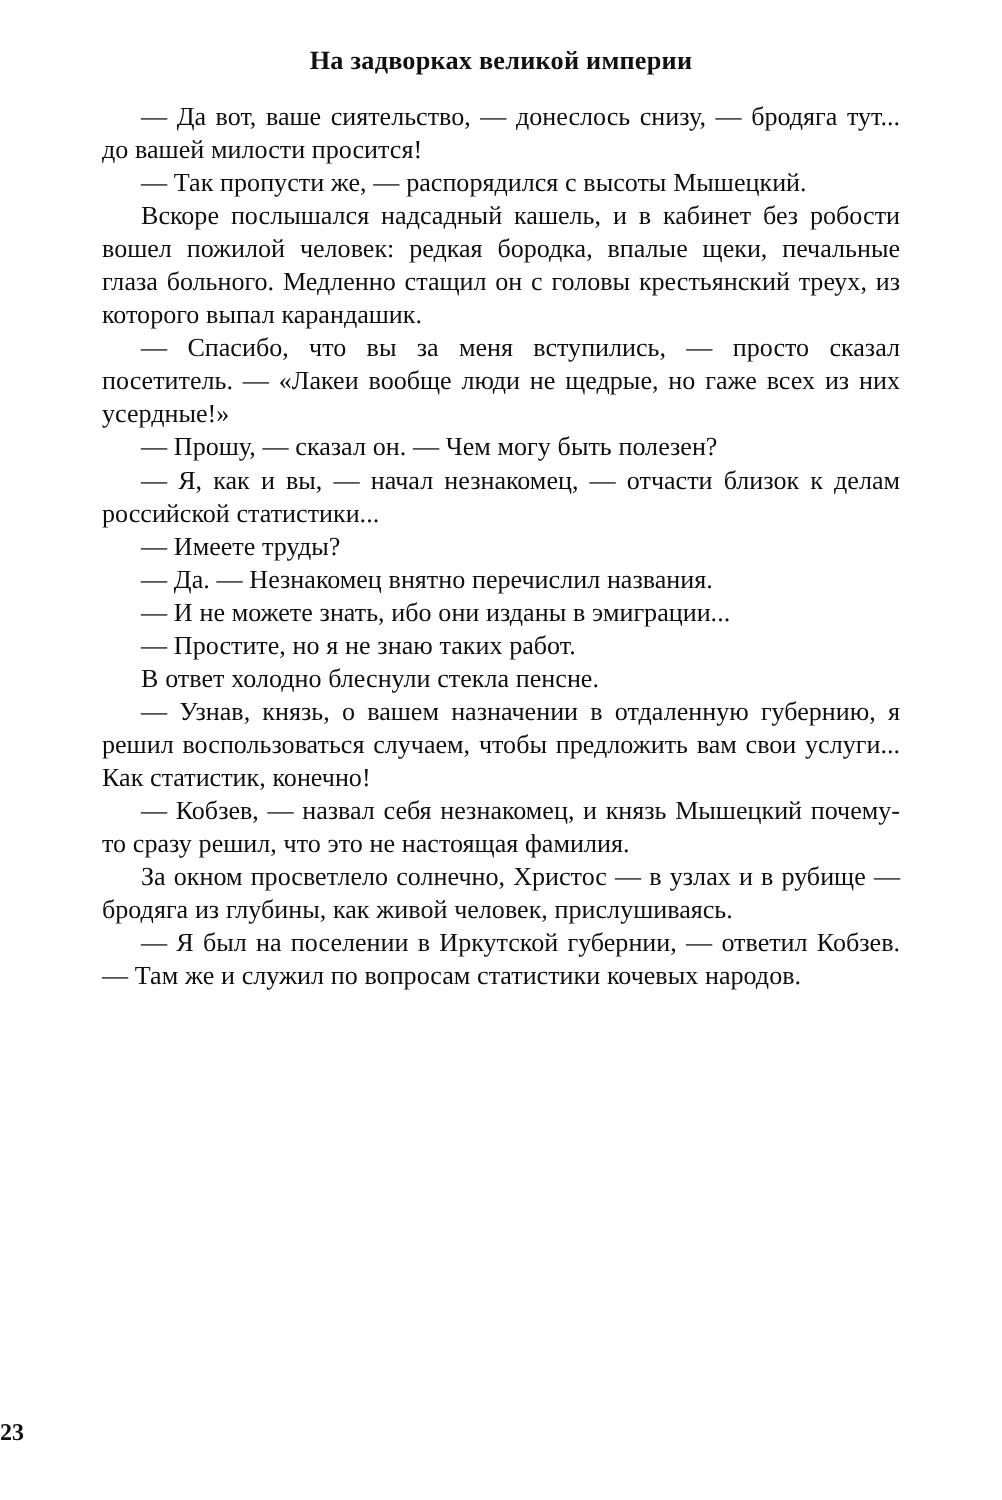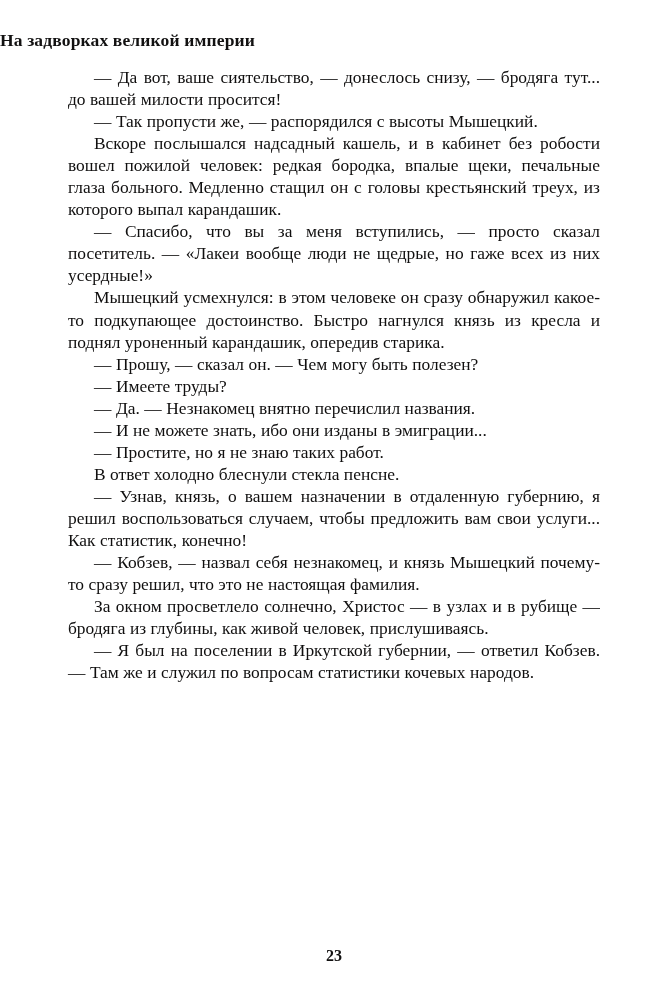--- a/index.html
+++ b/index.html
@@ -20,21 +20,21 @@
     color: #100f0f;
     -webkit-font-smoothing: antialiased;
   }
 
   
   .running-head {
     position: absolute;
     top: 30px;
     left: 0;
     width: 668px;
-    text-align: left;
+    text-align: center;
     font-family: "Liberation Serif", "DejaVu Serif", serif;
     font-weight: bold;
     font-size: 17.5px;
     letter-spacing: 0.15px;
     color: #121111;
   }
 
   
   .textblock {
     position: absolute;
@@ -58,41 +58,41 @@
 
   
   .para:last-child { margin-bottom: 0; }
 
   
   .folio {
     position: absolute;
     top: 947px;
     left: 0;
     width: 668px;
-    text-align: center;
+    text-align: left;
     font-family: "Liberation Serif", "DejaVu Serif", serif;
     font-weight: bold;
     font-size: 16px;
     color: #111010;
   }
 </style>
 </head>
 <body>
 
 <div class="page">
 
   <div class="running-head">На задворках великой империи</div>
 
   <div class="textblock">
       <p class="para">— Да вот, ваше сиятельство, — донеслось снизу, — бродяга тут... до вашей милости просится!</p>
       <p class="para">— Так пропусти же, — распорядился с высоты Мышецкий.</p>
       <p class="para">Вскоре послышался надсадный кашель, и в кабинет без робости вошел пожилой человек: редкая бородка, впалые щеки, печальные глаза больного. Медленно стащил он с головы крестьянский треух, из которого выпал карандашик.</p>
       <p class="para">— Спасибо, что вы за меня вступились, — просто сказал посетитель. — «Лакеи вообще люди не щедрые, но гаже всех из них усердные!»</p>
-      <p class="para">Мышецкий усмехнулся: в этом человеке он сразу обнаружил какое-то подкупающее достоинство. Быстро нагнулся князь из кресла и поднял уроненный карандашик, опередив старика.</p>
       <p class="para">— Прошу, — сказал он. — Чем могу быть полезен?</p>
+      <p class="para">— Я, как и вы, — начал незнакомец, — отчасти близок к делам российской статистики...</p>
       <p class="para">— Имеете труды?</p>
       <p class="para">— Да. — Незнакомец внятно перечислил названия.</p>
       <p class="para">— И не можете знать, ибо они изданы в эмиграции...</p>
       <p class="para">— Простите, но я не знаю таких работ.</p>
       <p class="para">В ответ холодно блеснули стекла пенсне.</p>
       <p class="para">— Узнав, князь, о вашем назначении в отдаленную губернию, я решил воспользоваться случаем, чтобы предложить вам свои услуги... Как статистик, конечно!</p>
       <p class="para">— Кобзев, — назвал себя незнакомец, и князь Мышецкий почему-то сразу решил, что это не настоящая фамилия.</p>
       <p class="para">За окном просветлело солнечно, Христос — в узлах и в рубище — бродяга из глубины, как живой человек, прислушиваясь.</p>
       <p class="para">— Я был на поселении в Иркутской губернии, — ответил Кобзев. — Там же и служил по вопросам статистики кочевых народов.</p>
     </div>

